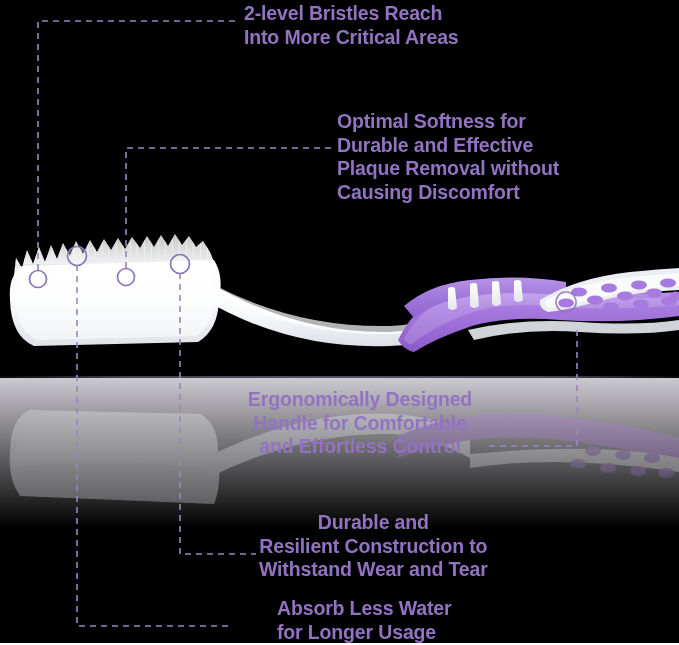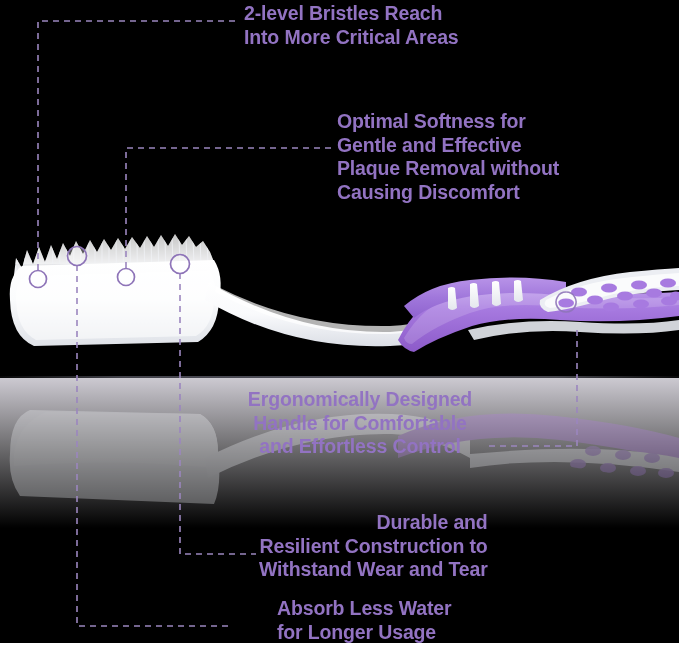--- a/index.html
+++ b/index.html
@@ -26,21 +26,21 @@
     font-weight: bold;
     font-size: 19.5px;
     line-height: 23.5px;
     letter-spacing: -0.15px;
     white-space: pre;
     z-index: 40;
   }
   .callout.c1 { left: 244px; top: 2px;   text-align: left; }
   .callout.c2 { left: 337px; top: 110px; text-align: left; }
   .callout.c3 { left: 232px; top: 388px; text-align: center; width: 256px; }
-  .callout.c4 { left: 259px; top: 511px; text-align: right; }
+  .callout.c4 { left: 259px; top: 511px; text-align: center; }
   .callout.c5 { left: 232px; top: 597px; text-align: left; margin-left: 45px; }
 
   
   svg.layer {
     position: absolute;
     left: 0; top: 0;
     width: 679px;
     height: 645px;
     overflow: visible;
   }
@@ -264,21 +264,21 @@
     <circle class="node-dot" cy="279" r="8.5" cx="38"></circle>
     <circle class="node-dot" cy="256" r="9.5" cx="77"></circle>
     <circle class="node-dot" cy="277" r="8.5" cx="126"></circle>
     <circle class="node-dot" cy="264" r="9.5" cx="180"></circle>
   </svg>
 
   <div class="callout c1">2-level Bristles Reach
 Into More Critical Areas</div>
 
   <div class="callout c2">Optimal Softness for
-Gentle and Effective
+Durable and Effective
 Plaque Removal without
 Causing Discomfort</div>
 
   <div class="callout c3">Ergonomically Designed
 Handle for Comfortable
 and Effortless Control</div>
 
   <div class="callout c4">Durable and
 Resilient Construction to
 Withstand Wear and Tear</div>

